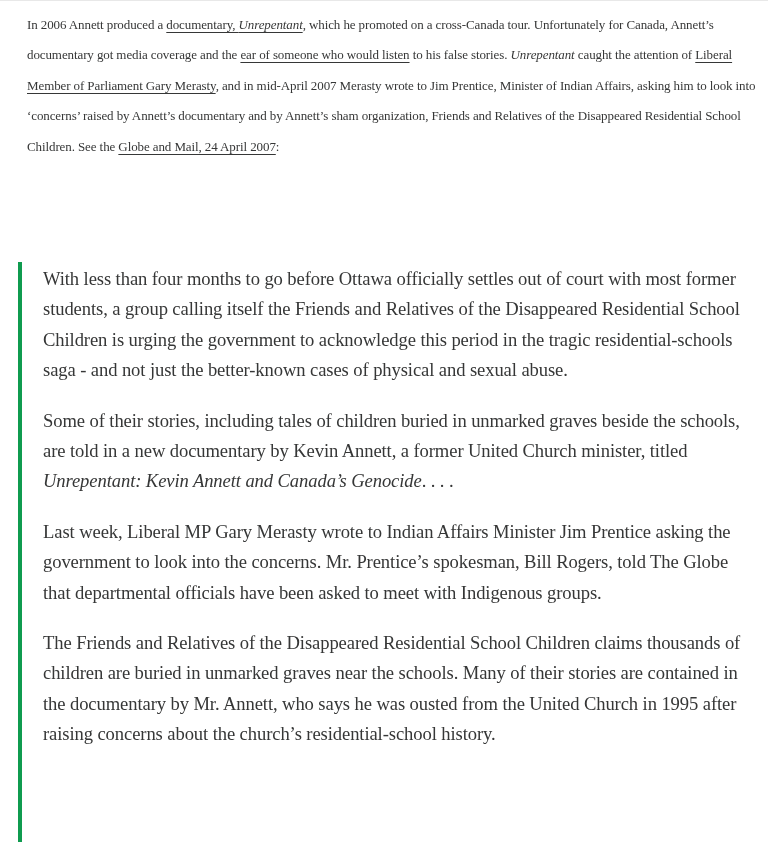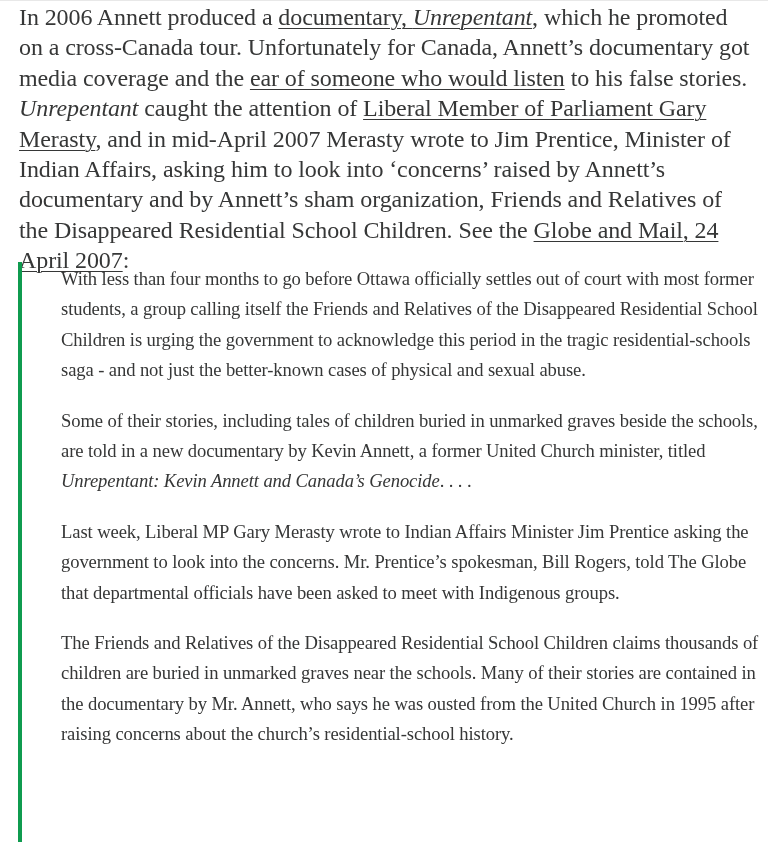--- a/index.html
+++ b/index.html
@@ -19,40 +19,40 @@
       position: absolute;
       left: 0; top: 0;
       width: 768px; height: 1px;
       background: #e8e8e8;
     }
     .intro {
       position: absolute;
       left: 19px;
       top: 2px;
       width: 735px;
-      margin: 0;
-      font-size: 24px;
+      margin: 8px;
+      font-size: 13px;
       line-height: 30.4px;
       letter-spacing: -0.1px;
     }
     a.link {
       color: #363737;
       text-decoration: underline;
       text-underline-offset: 3px;
       text-decoration-thickness: 1px;
     }
     em { font-style: italic; }
     .quote {
       position: absolute;
       left: 18px;
       top: 262px;
       width: 730px;
       height: 580px;
       border-left: 4px solid #0f9b4f;
-      padding-left: 39px;
+      padding-left: 21px;
       box-sizing: border-box;
     }
     .quote p {
       margin: 0 0 20px 0;
       font-size: 18.6px;
       line-height: 30.4px;
       letter-spacing: -0.1px;
       width: 705px;
     }
     .quote p.q1 { margin-top: 2px; }

